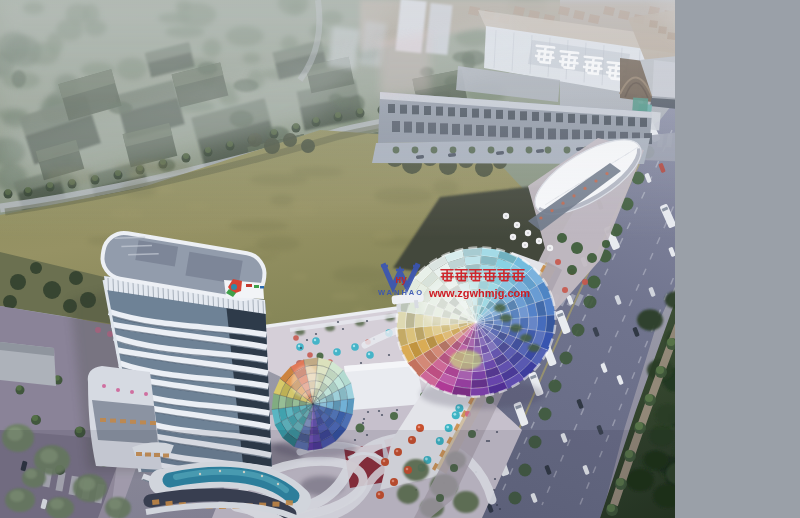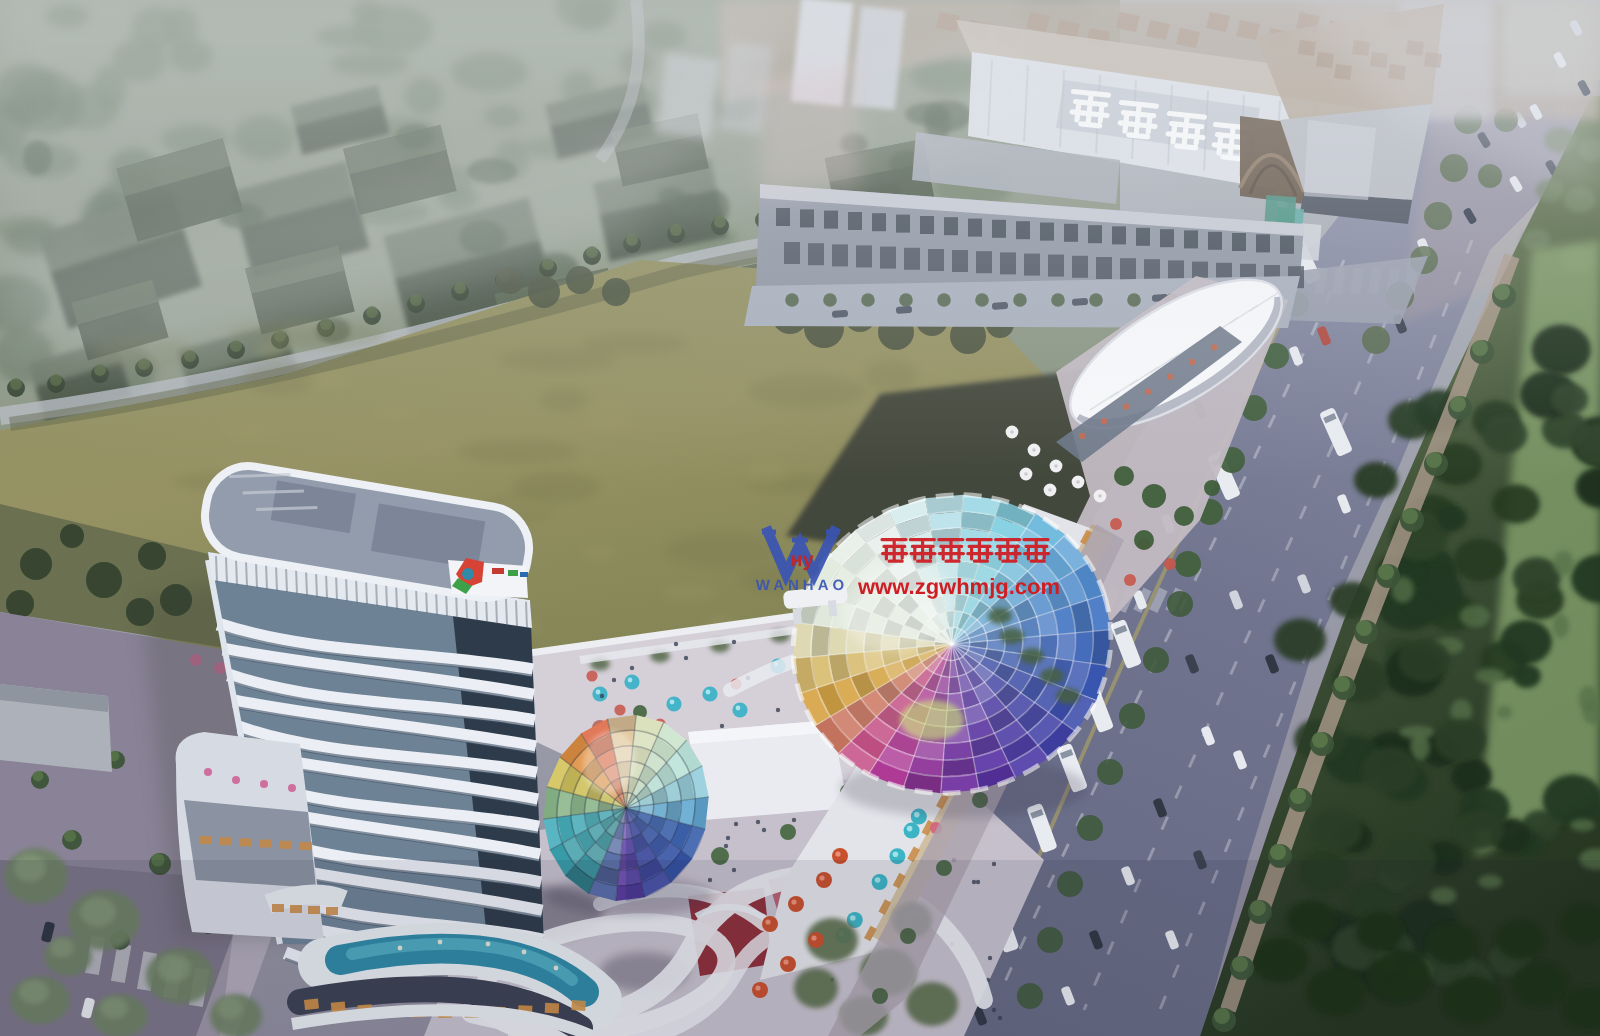--- a/index.html
+++ b/index.html
@@ -1,15 +1,15 @@
 <!DOCTYPE html>
 <html><head><meta charset="utf-8">
 <style>
 html,body{margin:0;padding:0;background:#9aa0a8;font-family:"Liberation Sans", sans-serif;}
-#scene{position:relative;width:800px;height:518px;overflow:hidden;}
+#scene{position:relative;width:675px;height:518px;overflow:hidden;}
 </style></head><body>
 <div id="scene">
 <svg width="800" height="518" viewBox="0 0 800 518">
 <defs>
 <linearGradient id="sky" x1="0" y1="0" x2="0.25" y2="1">
  <stop offset="0" stop-color="#c0c6cf"></stop>
           <stop offset="0.45" stop-color="#a5aab2"></stop>
           <stop offset="1" stop-color="#8e8c9e"></stop>
 </linearGradient>
 <linearGradient id="roadg" x1="0.3" y1="0" x2="0" y2="1">

